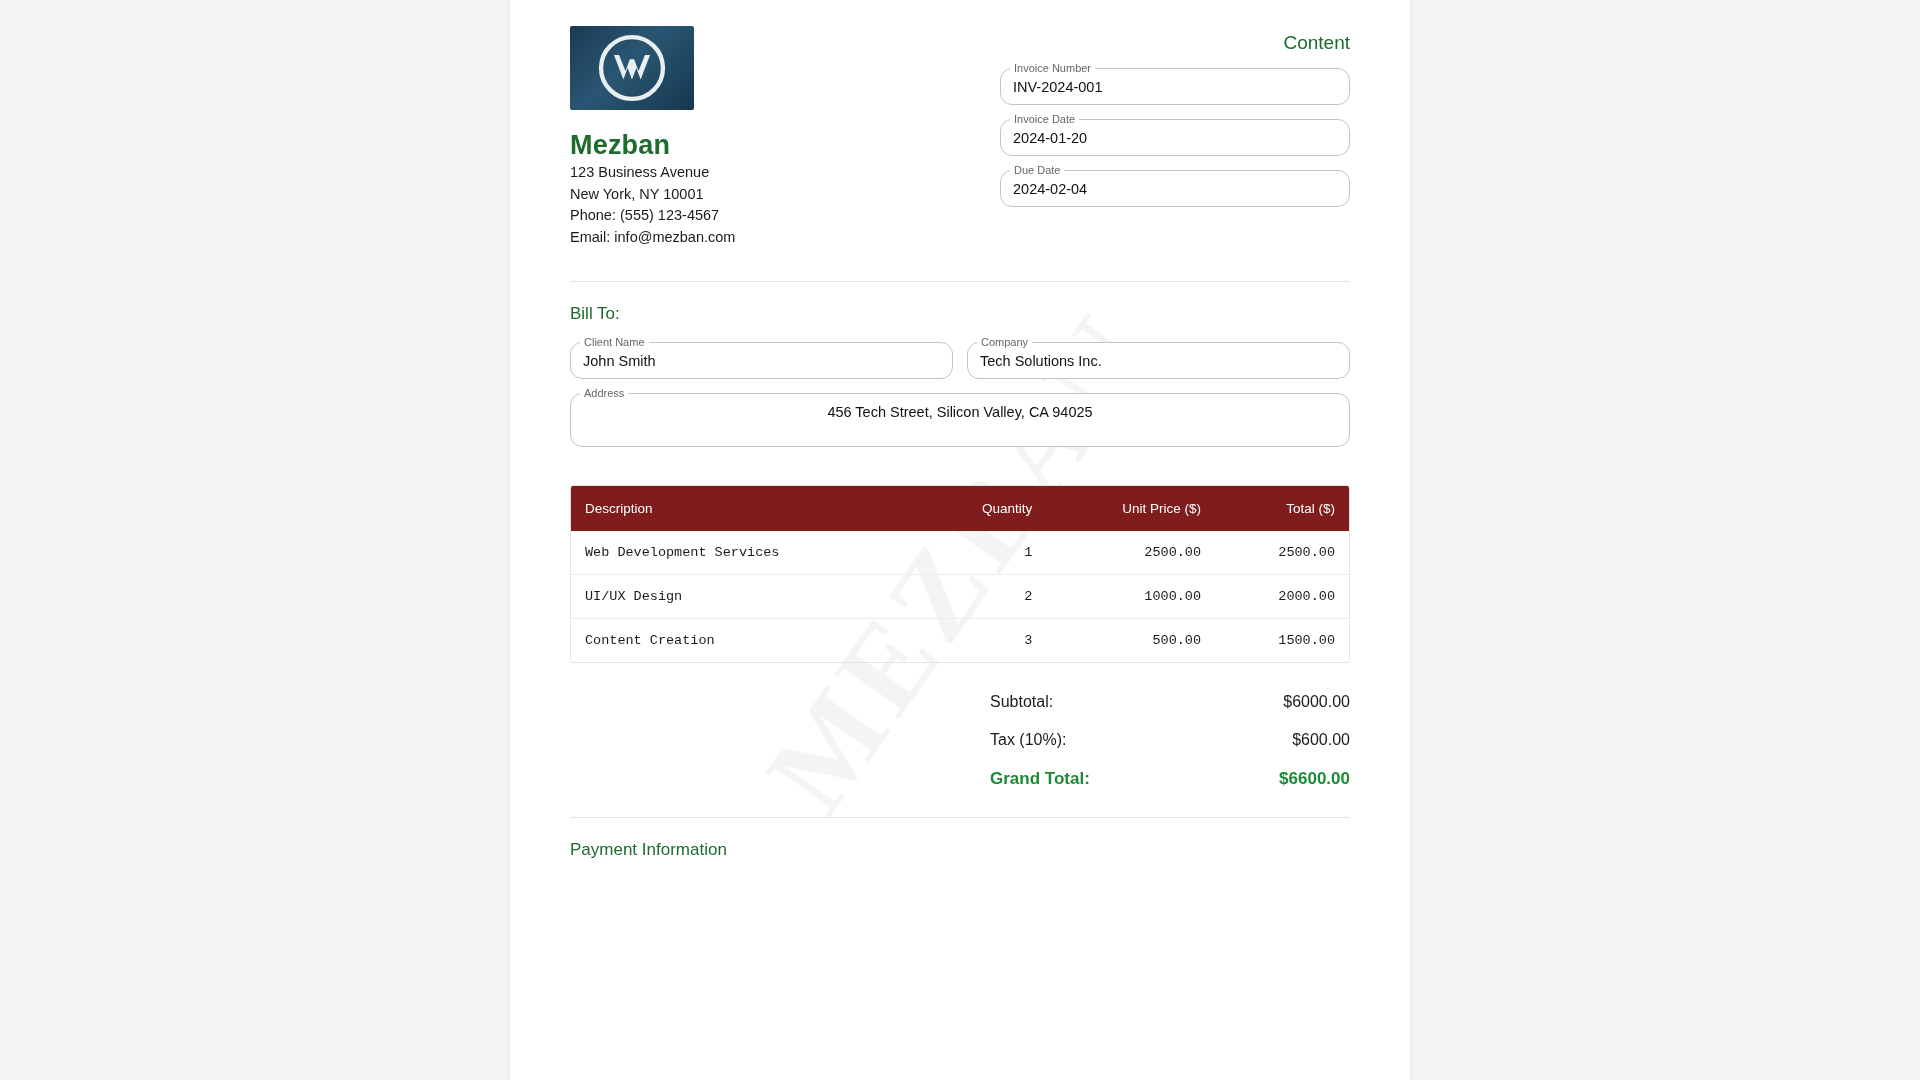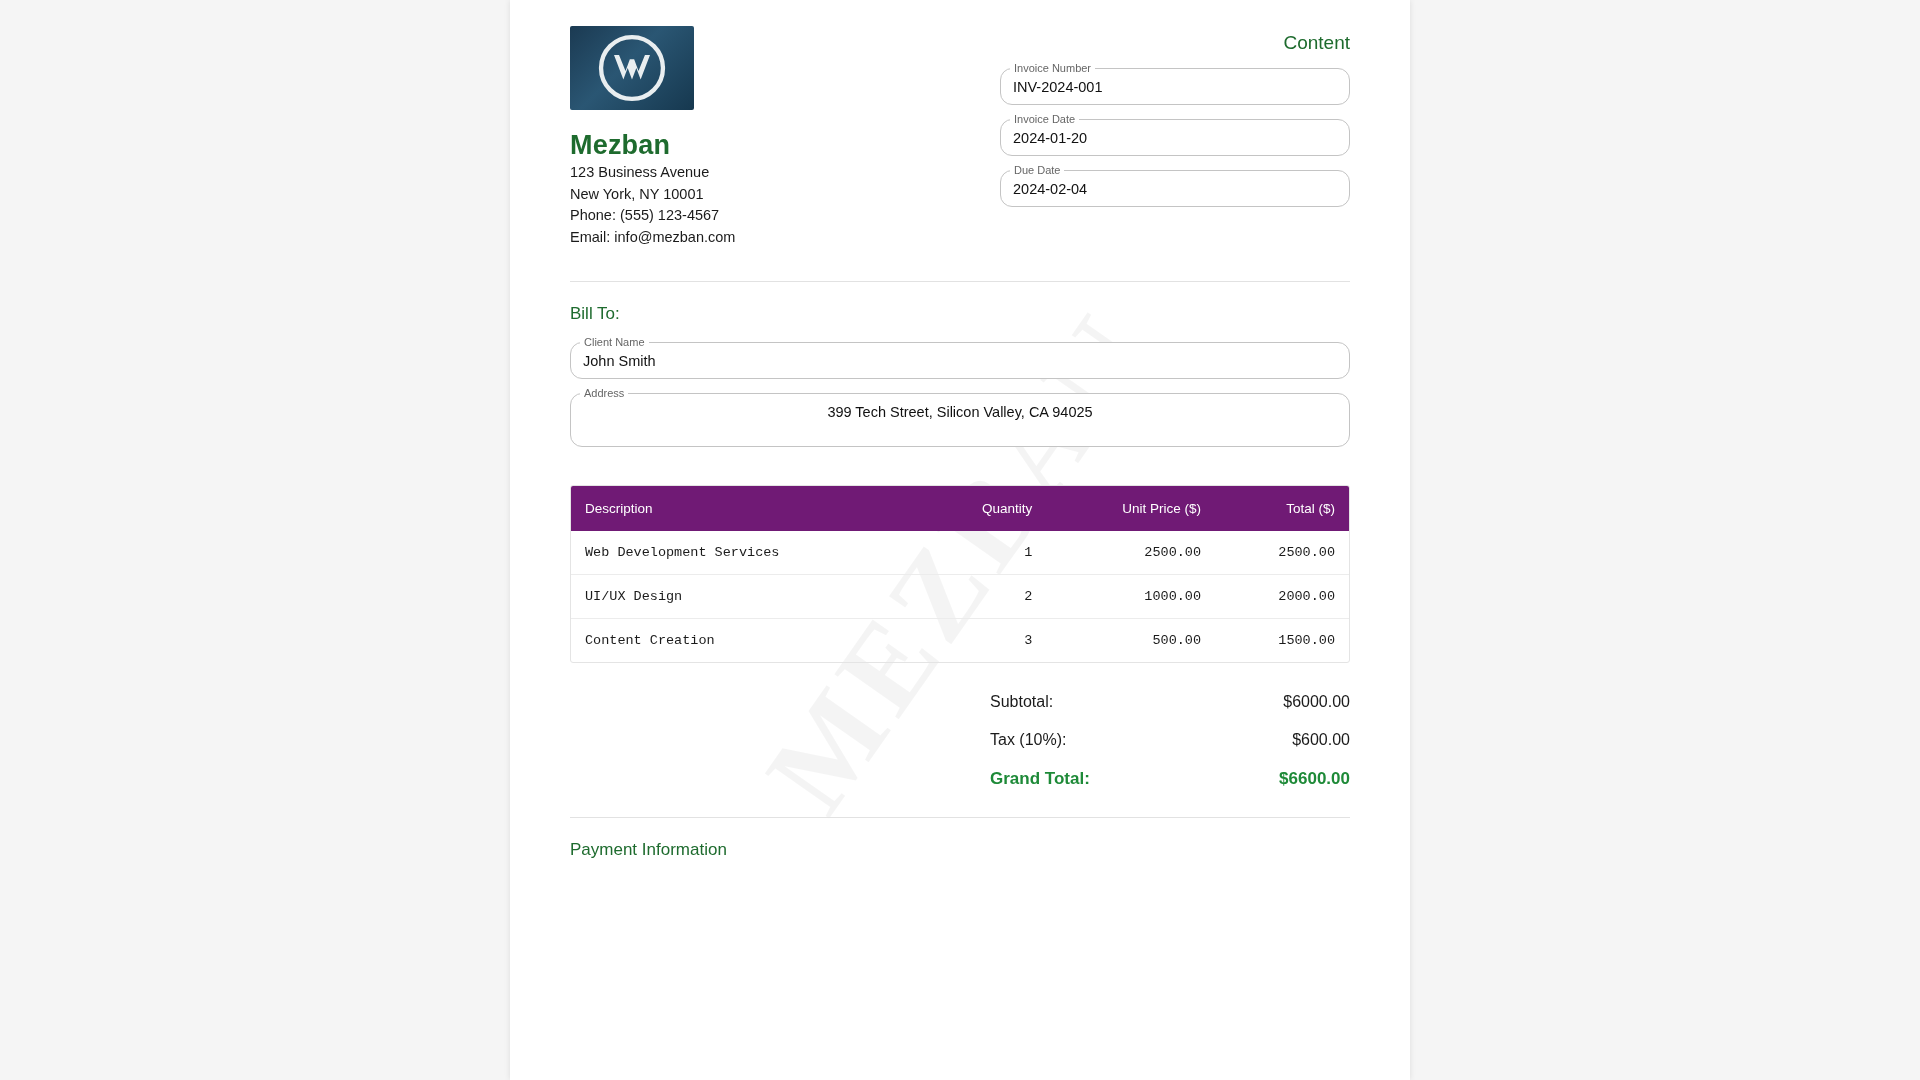--- a/index.html
+++ b/index.html
@@ -125,21 +125,21 @@
 
   
   .table-wrap {
     margin-top: 38px;
     border: 1px solid #e4e4e4;
     border-radius: 3px;
     overflow: hidden;
   }
   table { width: 100%; border-collapse: collapse; }
   thead th {
-    background: #701a75;
+    background: #7f1d1d;
     color: #fff;
     font-size: 13.5px;
     font-weight: 400;
     padding: 15px 14px;
     text-align: right;
   }
   thead th:first-child { text-align: left; padding-left: 14px; }
   tbody td {
     font-size: 13.5px;
     color: #1b1b1b;
@@ -230,25 +230,29 @@
 
     <hr class="divider">
 
     <div class="section-title">Bill To:</div>
 
     <div class="row2">
       <div class="field">
         <span class="fl">Client Name</span>
         <span class="fv">John Smith</span>
       </div>
+      <div class="field">
+        <span class="fl">Company</span>
+        <span class="fv">Tech Solutions Inc.</span>
+      </div>
     </div>
 
     <div class="field textarea">
       <span class="fl">Address</span>
-      <span class="fv">399 Tech Street, Silicon Valley, CA 94025</span>
+      <span class="fv">456 Tech Street, Silicon Valley, CA 94025</span>
     </div>
 
     <div class="table-wrap">
       <table>
         <thead>
           <tr>
             <th>Description</th>
             <th>Quantity</th>
             <th>Unit Price ($)</th>
             <th>Total ($)</th>

